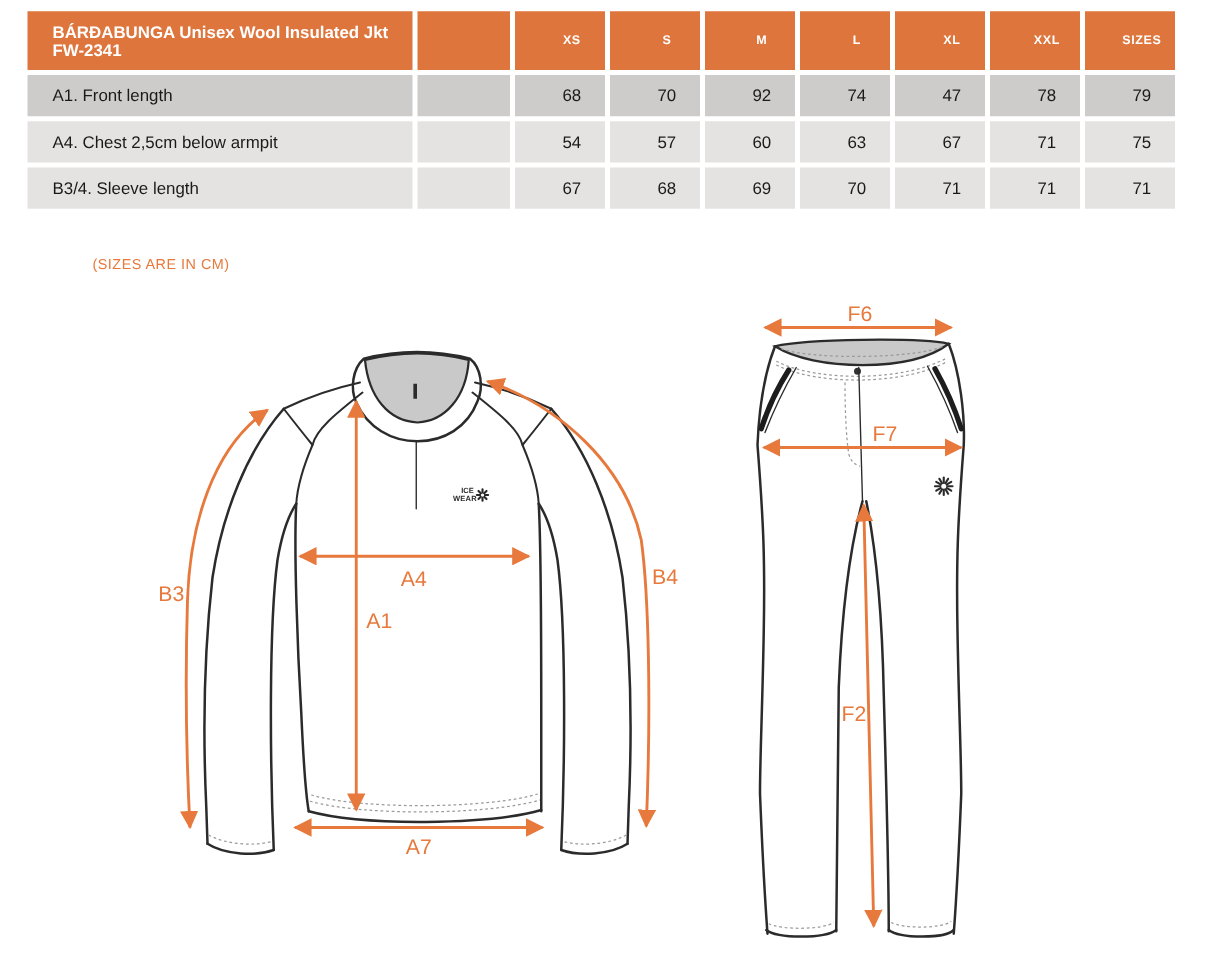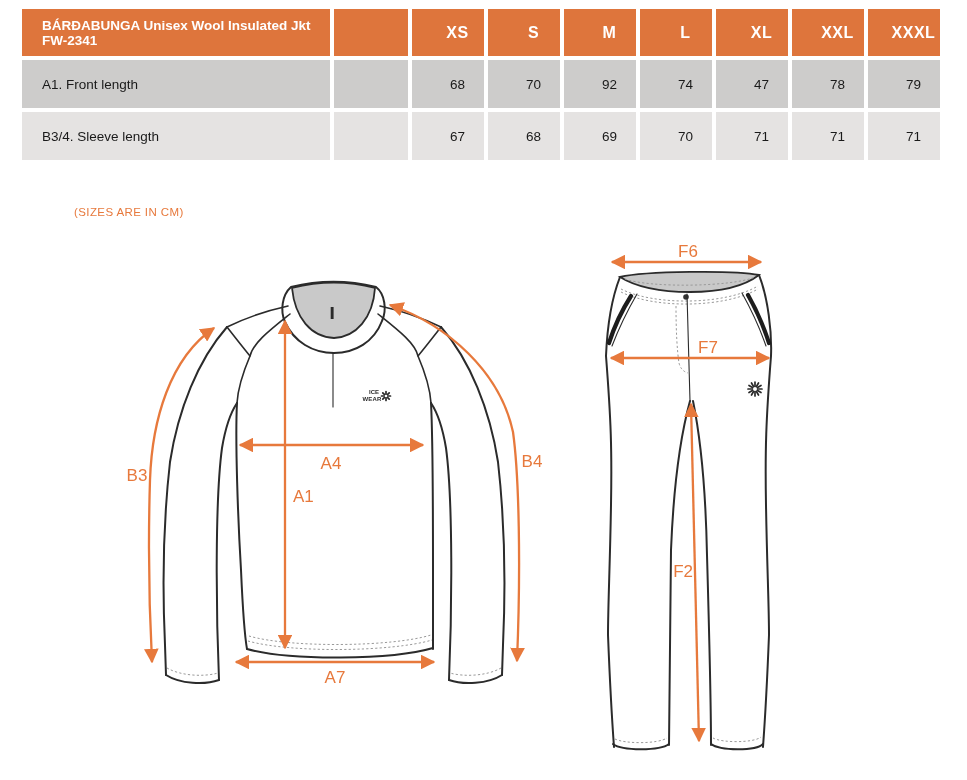--- a/index.html
+++ b/index.html
@@ -19,29 +19,29 @@
     vertical-align:middle;
     padding-left:20px;
   }
   .title-cell{
     width:308px;height:47px;background:#DE753C;color:#fff;
     font-size:13.5px;font-weight:bold;text-align:left;padding-left:40px;
   }
   .spacer-head{width:74px;height:47px;background:#DE753C;}
   .size-cell{
     width:72px;height:47px;background:#DE753C;color:#fff;
-    font-size:16px;font-weight:bold;text-align:center;letter-spacing:.5px;
+    font-size:10px;font-weight:bold;text-align:center;letter-spacing:.5px;
   }
   .label-cell{
     width:308px;height:30px;font-size:13.5px;color:#1a1a1a;
     text-align:left;padding-left:40px;font-weight:normal;
   }
   .spacer-cell{width:74px;height:30px;}
   .val-cell{
-    width:72px;height:48px;font-size:13.5px;color:#1a1a1a;text-align:center;
+    width:72px;height:33px;font-size:13.5px;color:#1a1a1a;text-align:center;
   }
   tr.row-dark td{background:#CDCCCB;}
   tr.row-light td{background:#E5E3E2;}
   
   .sizes-note{
     position:absolute;left:74px;top:206px;
     color:#E7793C;font-size:11.5px;letter-spacing:.4px;font-weight:normal;
   }
   
   svg.diagram{position:absolute;left:0;top:0;}
@@ -63,36 +63,47 @@
   <thead>
     <tr>
       <th class="title-cell">BÁRÐABUNGA Unisex Wool Insulated Jkt FW-2341</th>
       <th class="spacer-head"></th>
       <th class="size-cell">XS</th>
       <th class="size-cell">S</th>
       <th class="size-cell">M</th>
       <th class="size-cell">L</th>
       <th class="size-cell">XL</th>
       <th class="size-cell">XXL</th>
-      <th class="size-cell">XXXL</th>
+      <th class="size-cell">SIZES</th>
     </tr>
   </thead>
   <tbody>
     <tr class="row-dark">
       <td class="label-cell">A1. Front length</td>
       <td class="spacer-cell"></td>
       <td class="val-cell">68</td>
       <td class="val-cell">70</td>
       <td class="val-cell">92</td>
       <td class="val-cell">74</td>
       <td class="val-cell">47</td>
       <td class="val-cell">78</td>
       <td class="val-cell">79</td>
     </tr>
     <tr class="row-light">
+      <td class="label-cell">A4. Chest 2,5cm below armpit</td>
+      <td class="spacer-cell"></td>
+      <td class="val-cell">54</td>
+      <td class="val-cell">57</td>
+      <td class="val-cell">60</td>
+      <td class="val-cell">63</td>
+      <td class="val-cell">67</td>
+      <td class="val-cell">71</td>
+      <td class="val-cell">75</td>
+    </tr>
+    <tr class="row-light">
       <td class="label-cell">B3/4. Sleeve length</td>
       <td class="spacer-cell"></td>
       <td class="val-cell">67</td>
       <td class="val-cell">68</td>
       <td class="val-cell">69</td>
       <td class="val-cell">70</td>
       <td class="val-cell">71</td>
       <td class="val-cell">71</td>
       <td class="val-cell">71</td>
     </tr>

